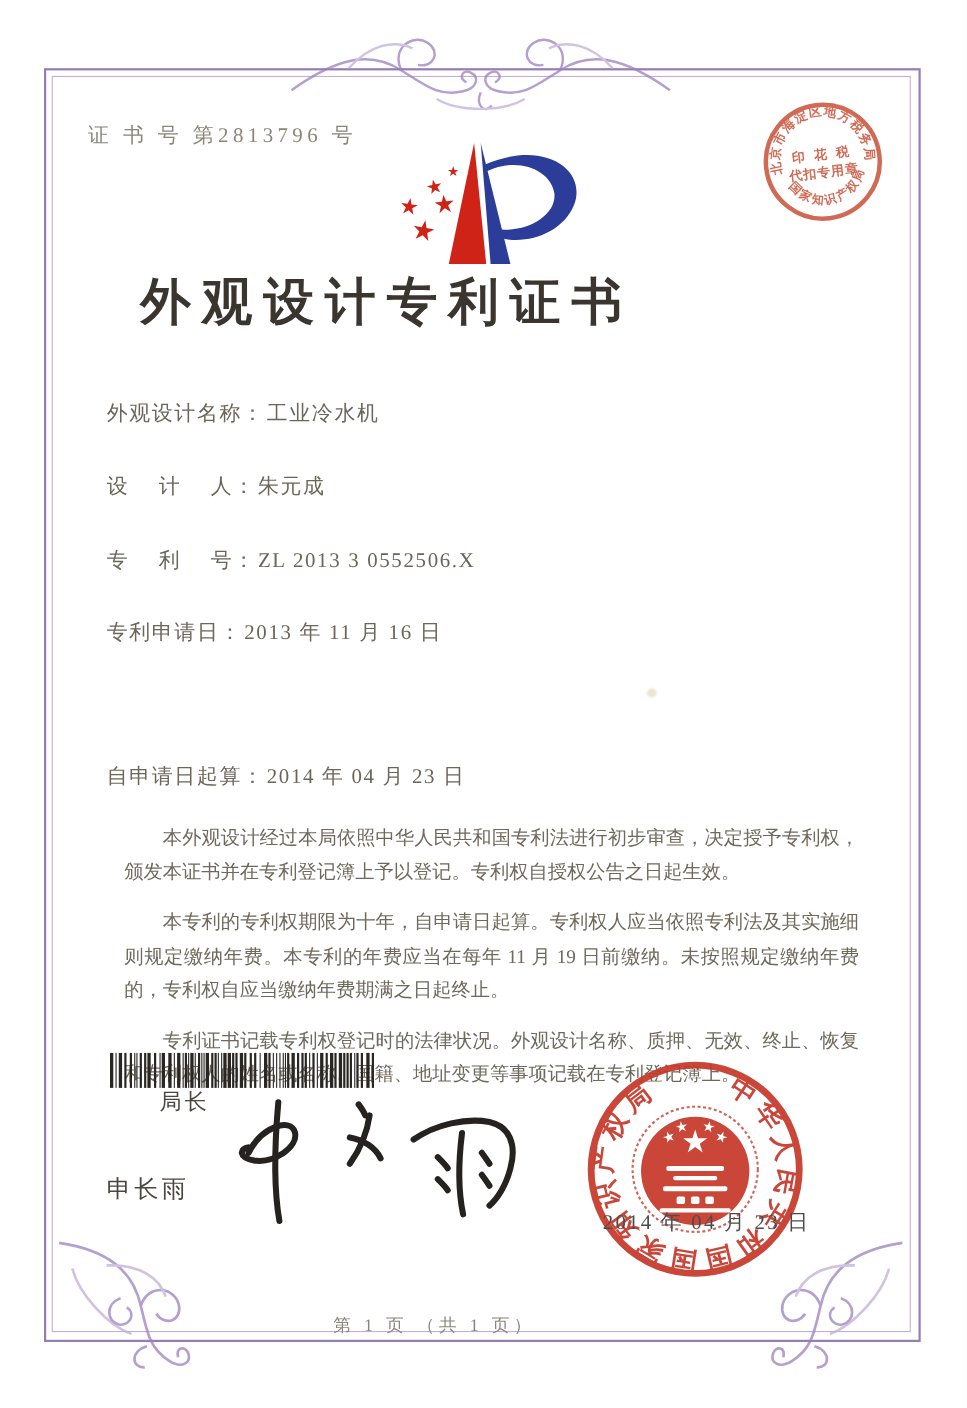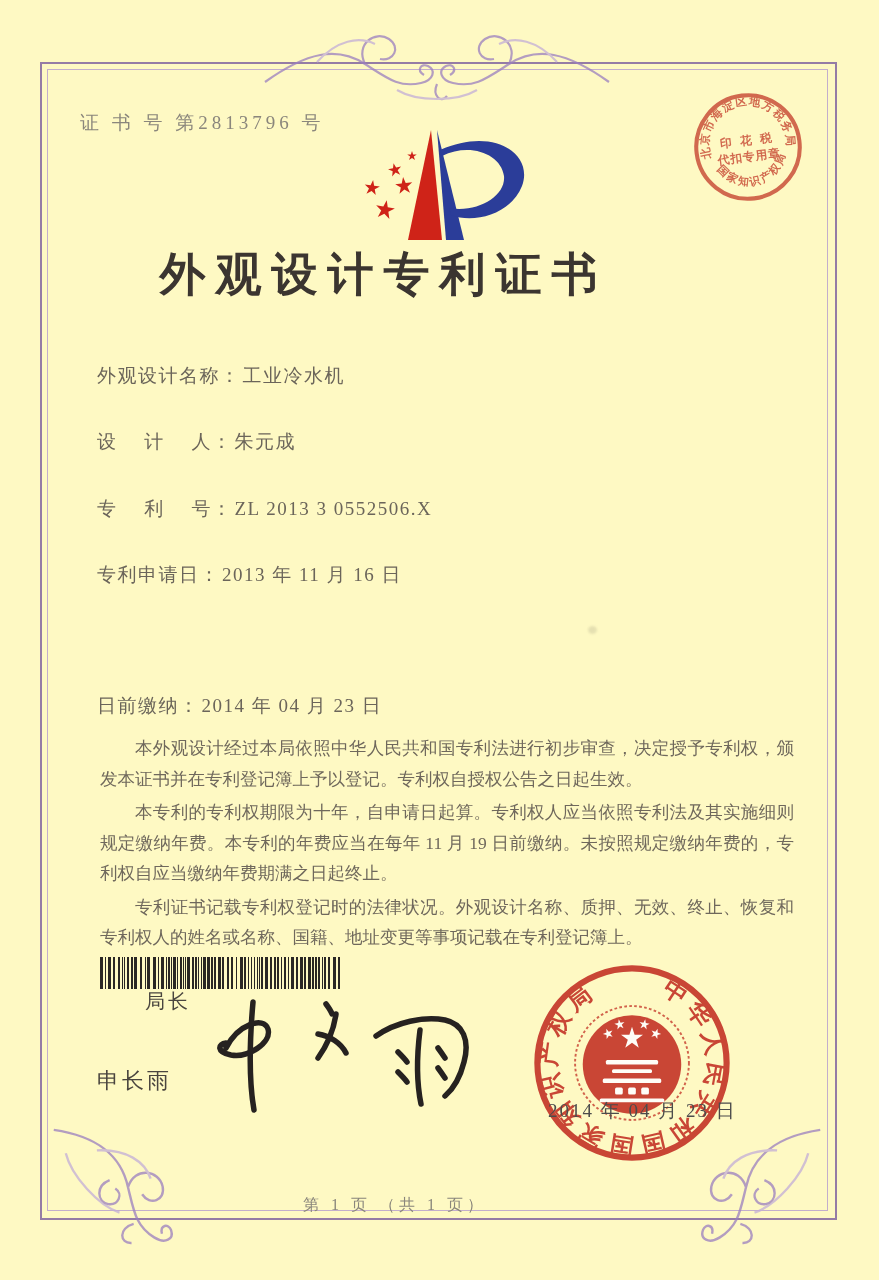--- a/index.html
+++ b/index.html
@@ -1,41 +1,41 @@
 <!DOCTYPE html>
 <html><head>
 <meta charset="utf-8">
 <style>
   html,body{margin:0;padding:0;background:#e9e7e4;}
   .page{
     position:relative;width:879px;height:1280px;margin:0 auto;
-    background:#fef9c3;overflow:hidden;
+    background:#ffffff;overflow:hidden;
     font-family:"Liberation Serif","DejaVu Serif",serif;
   }
   
   .frame-outer{position:absolute;left:40px;top:62px;width:793px;height:1154px;
     border:2px solid #7b5c9e;opacity:.8;}
   .frame-inner{position:absolute;left:47px;top:69px;width:779px;height:1140px;
     border:1px solid #b49bce;opacity:.8;}
   .flourish{position:absolute;pointer-events:none;}
   
   .cert-no{position:absolute;left:80px;top:110px;font-size:19px;color:#8a867c;
     letter-spacing:4px;}
   
   .logo{position:absolute;left:338px;top:124px;width:205px;height:122px;}
   
   .title{position:absolute;left:0;top:244px;width:703px;text-align:center;
-    font-size:46px;font-weight:600;color:#3b3530;letter-spacing:10px;padding-left:32px;}
+    font-size:46px;font-weight:600;color:#3b3530;letter-spacing:10px;}
   
   .field{position:absolute;left:97px;font-size:19px;color:#6b655a;letter-spacing:1.5px;white-space:nowrap;}
   .field .lab{margin-right:2px;}
   
   .bodytext{position:absolute;left:97px;top:730px;width:700px;font-size:17.5px;
     line-height:30.5px;color:#6f685c;text-align:justify;}
-  .bodytext p{margin:3px;text-indent:2em;}
+  .bodytext p{margin:16px;text-indent:2em;}
   
   .barcode{position:absolute;left:100px;top:957px;width:242px;height:32px;}
   
   .signer-title{position:absolute;left:97px;top:988px;font-size:20px;color:#4a453f;letter-spacing:3px;margin-left:48px;}
   .signer-name{position:absolute;left:97px;top:1066px;font-size:22px;color:#4a453f;letter-spacing:3px;}
   .signature{position:absolute;left:198px;top:996px;width:292px;height:122px;}
   
   .authority-seal{position:absolute;left:530px;top:961px;width:204px;height:204px;opacity:.93;}
   .seal-date{position:absolute;left:548px;top:1098px;font-size:19px;color:#4c4c4c;
     letter-spacing:2px;z-index:5;white-space:nowrap;}
@@ -116,21 +116,21 @@
   <div class="field" style="top:429px;">
     <span class="lab">设　 计　 人：</span><span>朱元成</span>
   </div>
   <div class="field" style="top:496px;">
     <span class="lab">专　 利　 号：</span><span>ZL 2013 3 0552506.X</span>
   </div>
   <div class="field" style="top:562px;">
     <span class="lab">专利申请日：</span><span>2013 年 11 月 16 日</span>
   </div>
   <div class="field" style="top:693px;">
-    <span class="lab">日前缴纳：</span><span>2014 年 04 月 23 日</span>
+    <span class="lab">自申请日起算：</span><span>2014 年 04 月 23 日</span>
   </div>
 
   <div class="speck"></div>
 
   <div class="bodytext">
     <p>本外观设计经过本局依照中华人民共和国专利法进行初步审查，决定授予专利权，颁发本证书并在专利登记簿上予以登记。专利权自授权公告之日起生效。</p>
     <p>本专利的专利权期限为十年，自申请日起算。专利权人应当依照专利法及其实施细则规定缴纳年费。本专利的年费应当在每年 11 月 19 日前缴纳。未按照规定缴纳年费的，专利权自应当缴纳年费期满之日起终止。</p>
     <p>专利证书记载专利权登记时的法律状况。外观设计名称、质押、无效、终止、恢复和专利权人的姓名或名称、国籍、地址变更等事项记载在专利登记簿上。</p>
   </div>
 

